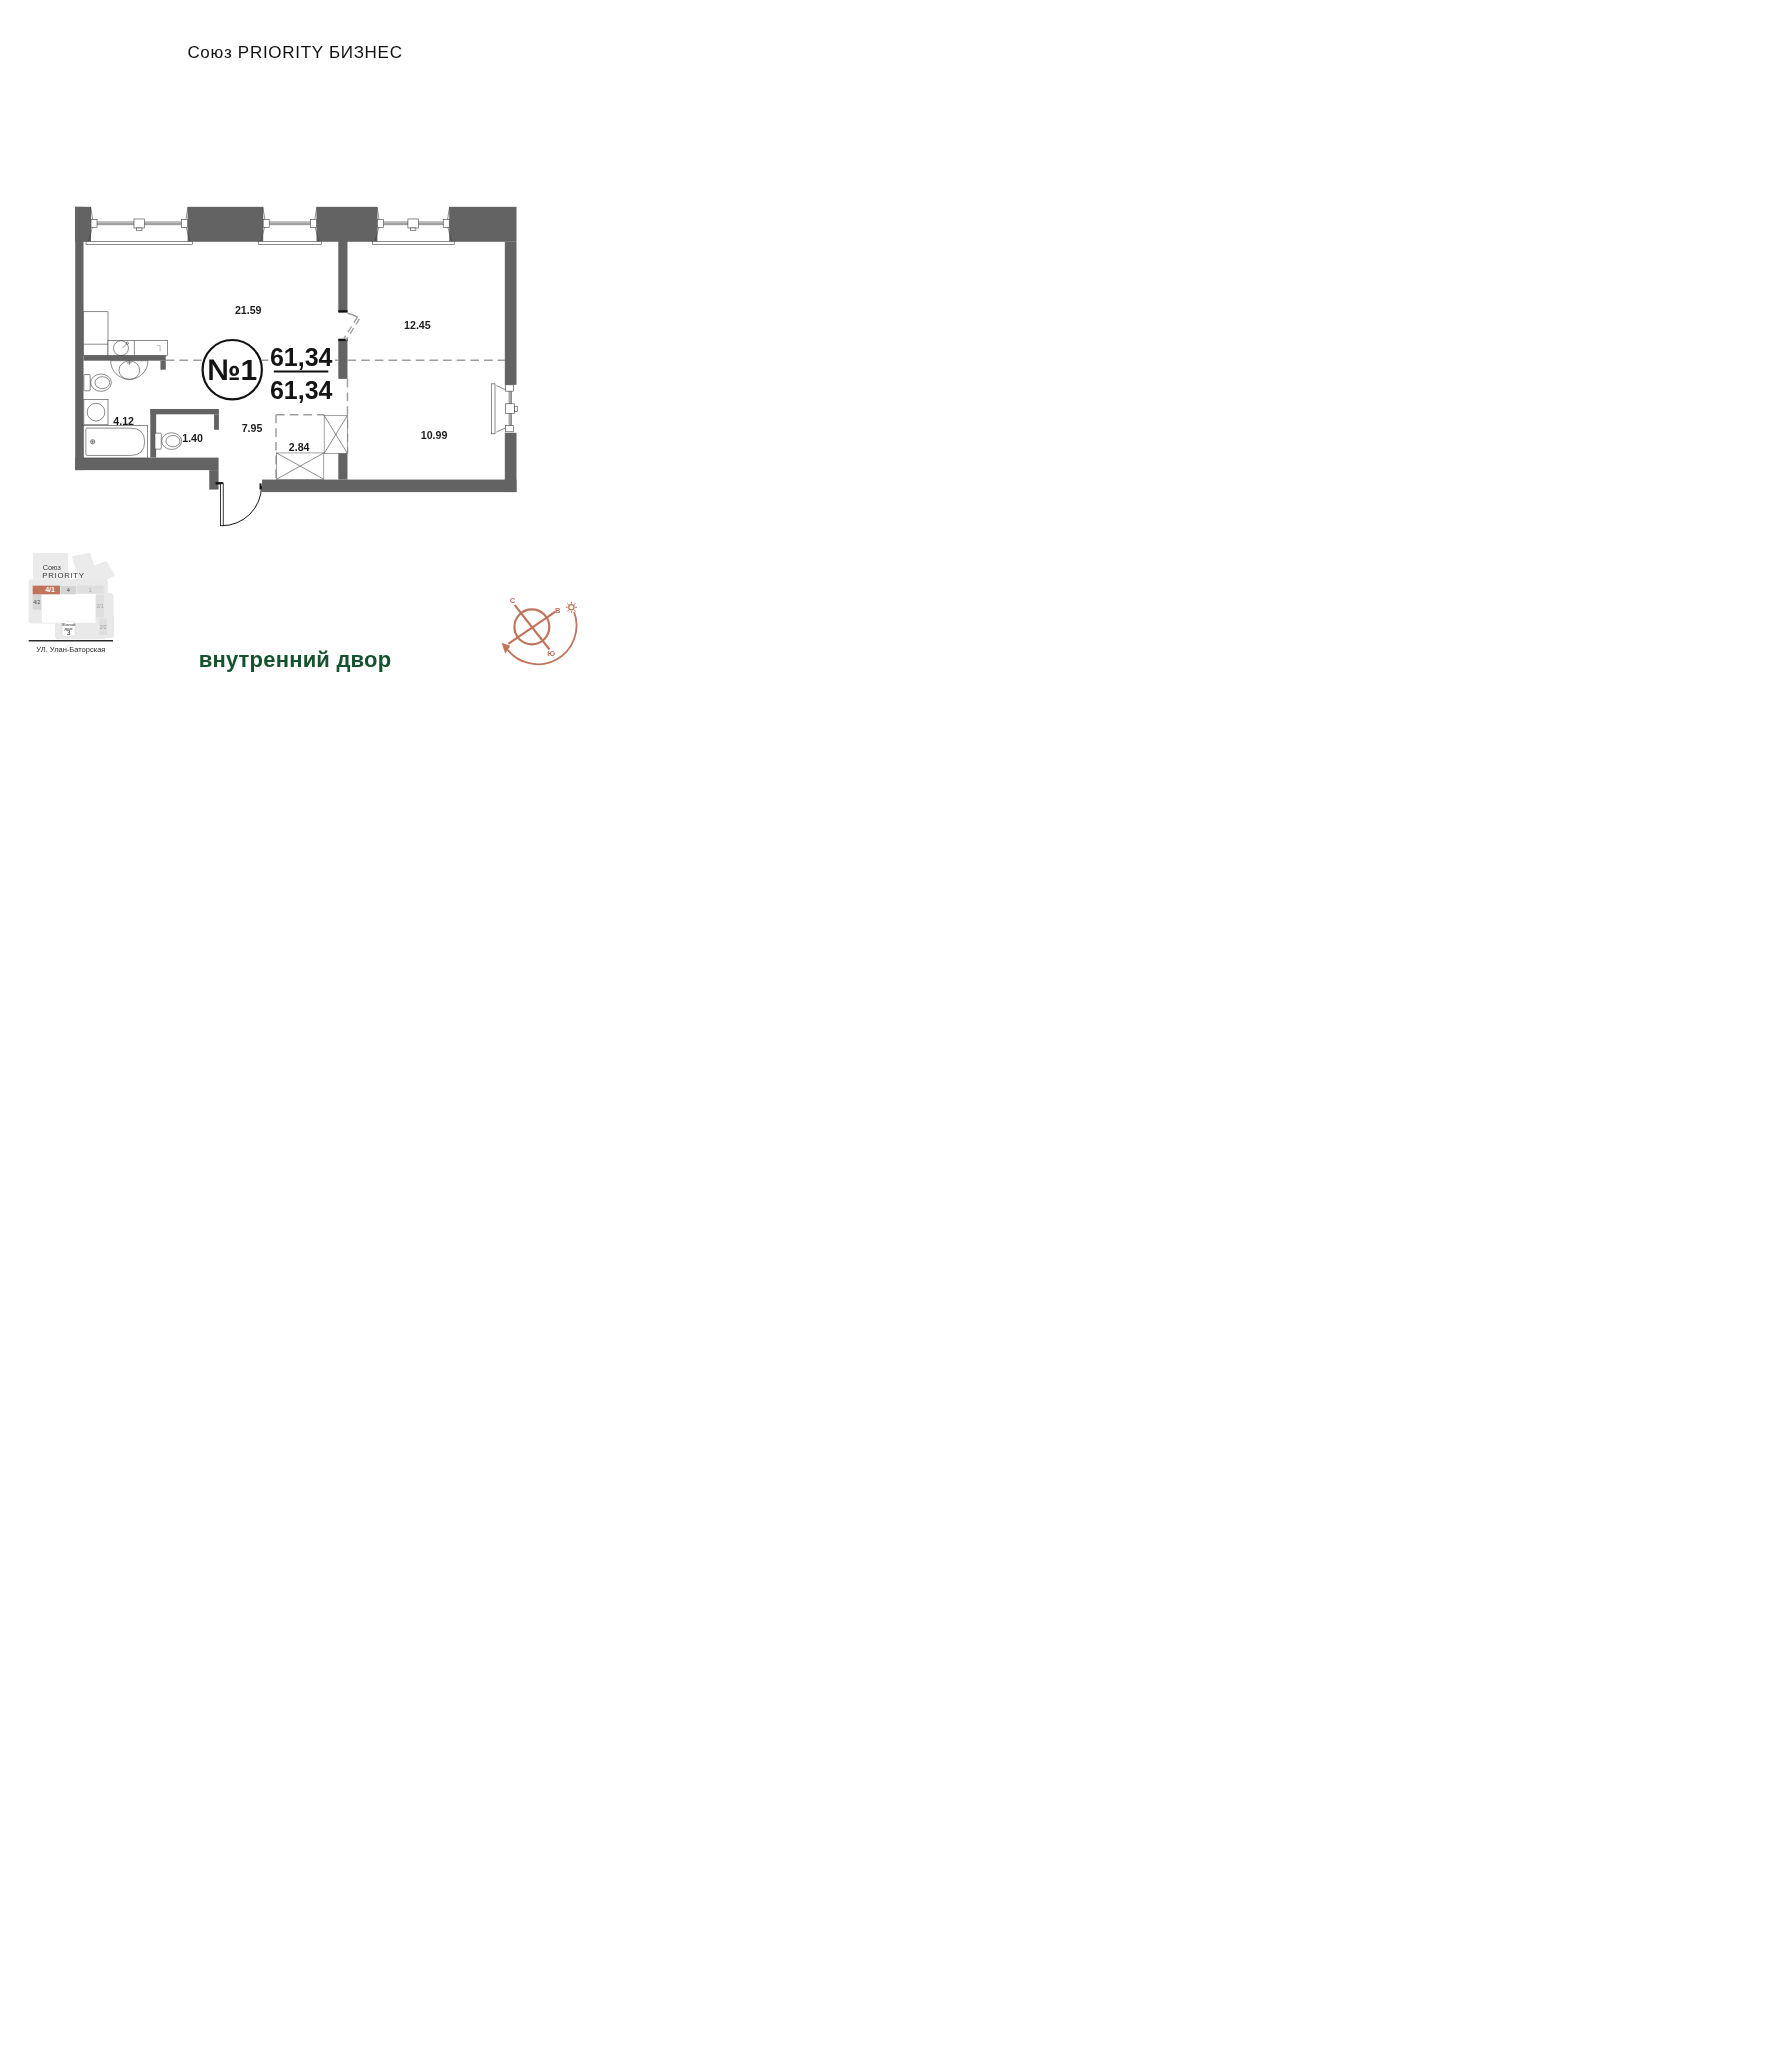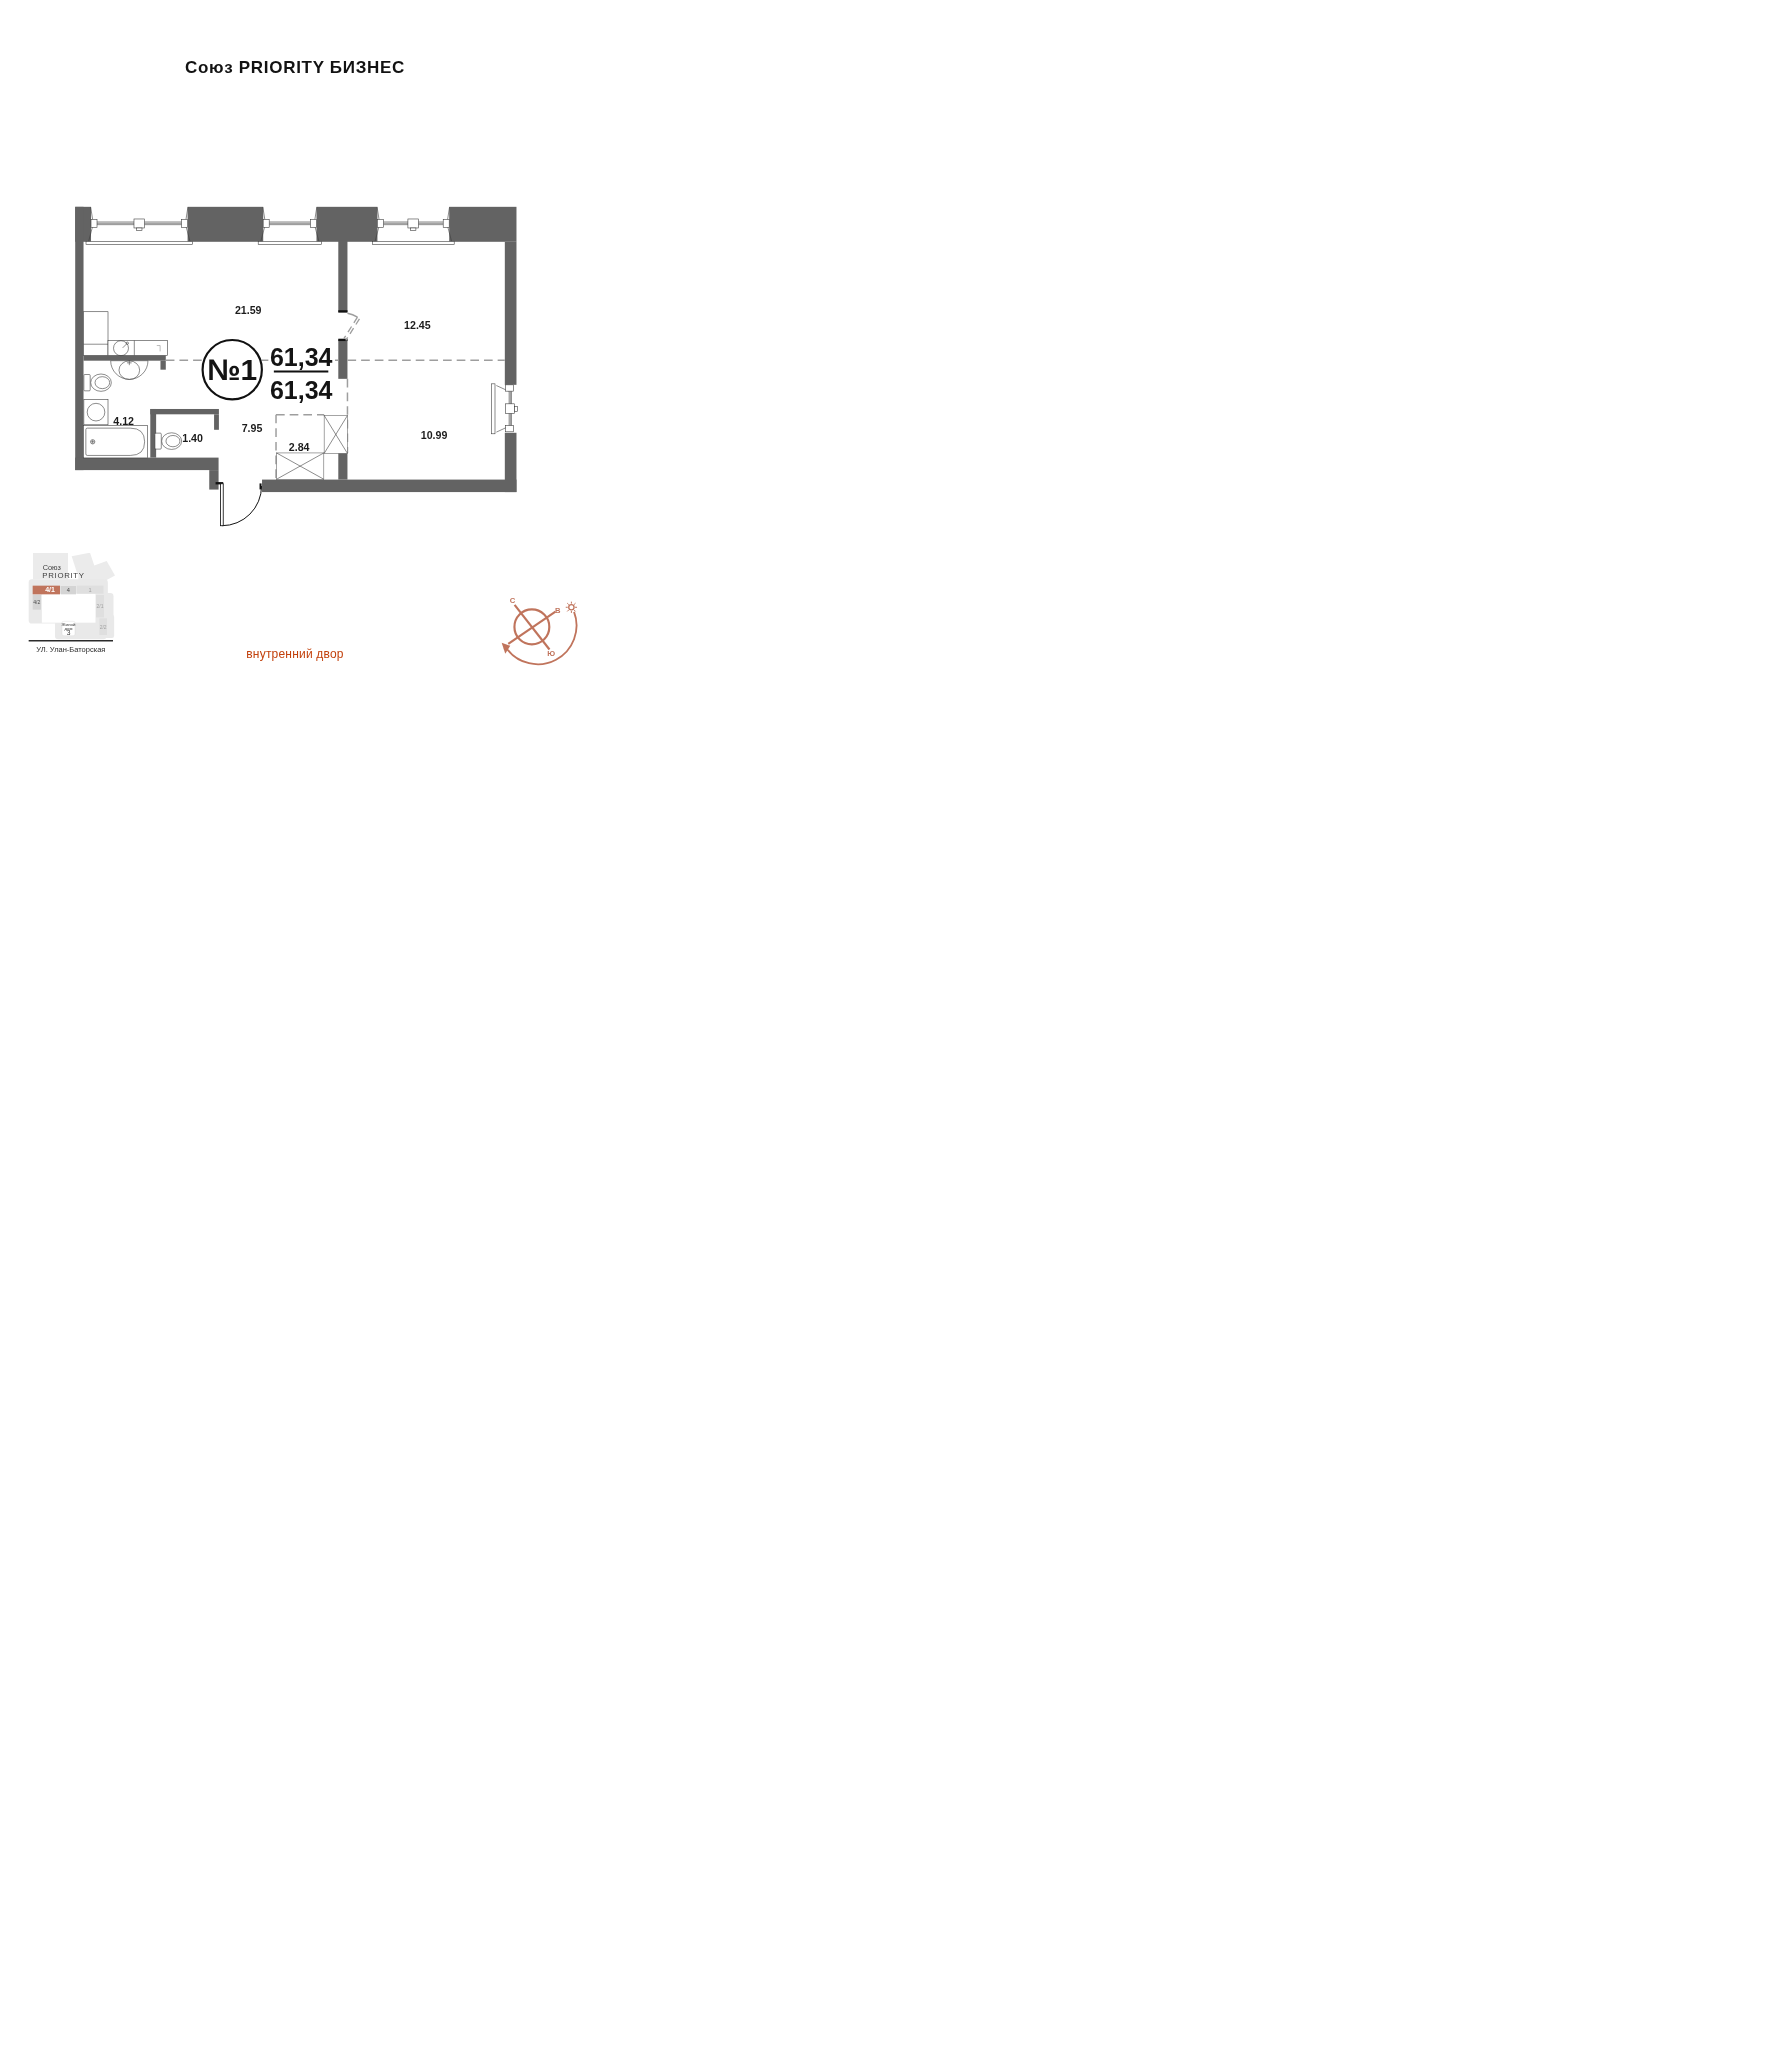--- a/index.html
+++ b/index.html
@@ -1,19 +1,19 @@
 <!DOCTYPE html>
 <html style="font-size:8px"><head>
 <meta charset="utf-8">
 <style>
   html,body{margin:0;padding:0;background:#ffffff;}
   body{width:590px;height:689px;position:relative;font-family:"Liberation Sans",sans-serif;overflow:hidden;}
   .abs{position:absolute;}
-  .page-title{top:58px;left:0;right:0;text-align:center;font-size:17px;letter-spacing:0.7px;color:#121212;font-weight:700;}
-  .courtyard-label{top:647px;left:0;right:0;text-align:center;font-size:12px;color:#c2410c;font-weight:400;letter-spacing:0.2px;}
+  .page-title{top:43px;left:0;right:0;text-align:center;font-size:17px;letter-spacing:0.7px;color:#121212;font-weight:400;}
+  .courtyard-label{top:647px;left:0;right:0;text-align:center;font-size:22px;color:#14532d;font-weight:700;letter-spacing:0.2px;}
   .plan-svg{left:71px;top:199px;width:463px;height:378px;}
   .minimap-svg{left:25px;top:553px;width:105px;height:110px;}
   .compass-svg{left:496px;top:592px;width:93px;height:93px;}
   .wall{fill:#636363;}
   .win{fill:#ffffff;stroke:#3a3a3a;stroke-width:3.5;}
   .wln{stroke:#3a3a3a;stroke-width:3.5;fill:none;}
   .fx{fill:#ffffff;stroke:#3a3a3a;stroke-width:3.5;}
   .fxn{fill:none;stroke:#3a3a3a;stroke-width:3.5;}
   .xbox{fill:#ffffff;stroke:#4a4a4a;stroke-width:3;}
   .dash{stroke:#9e9e9e;stroke-width:9;stroke-dasharray:52 30;fill:none;}

